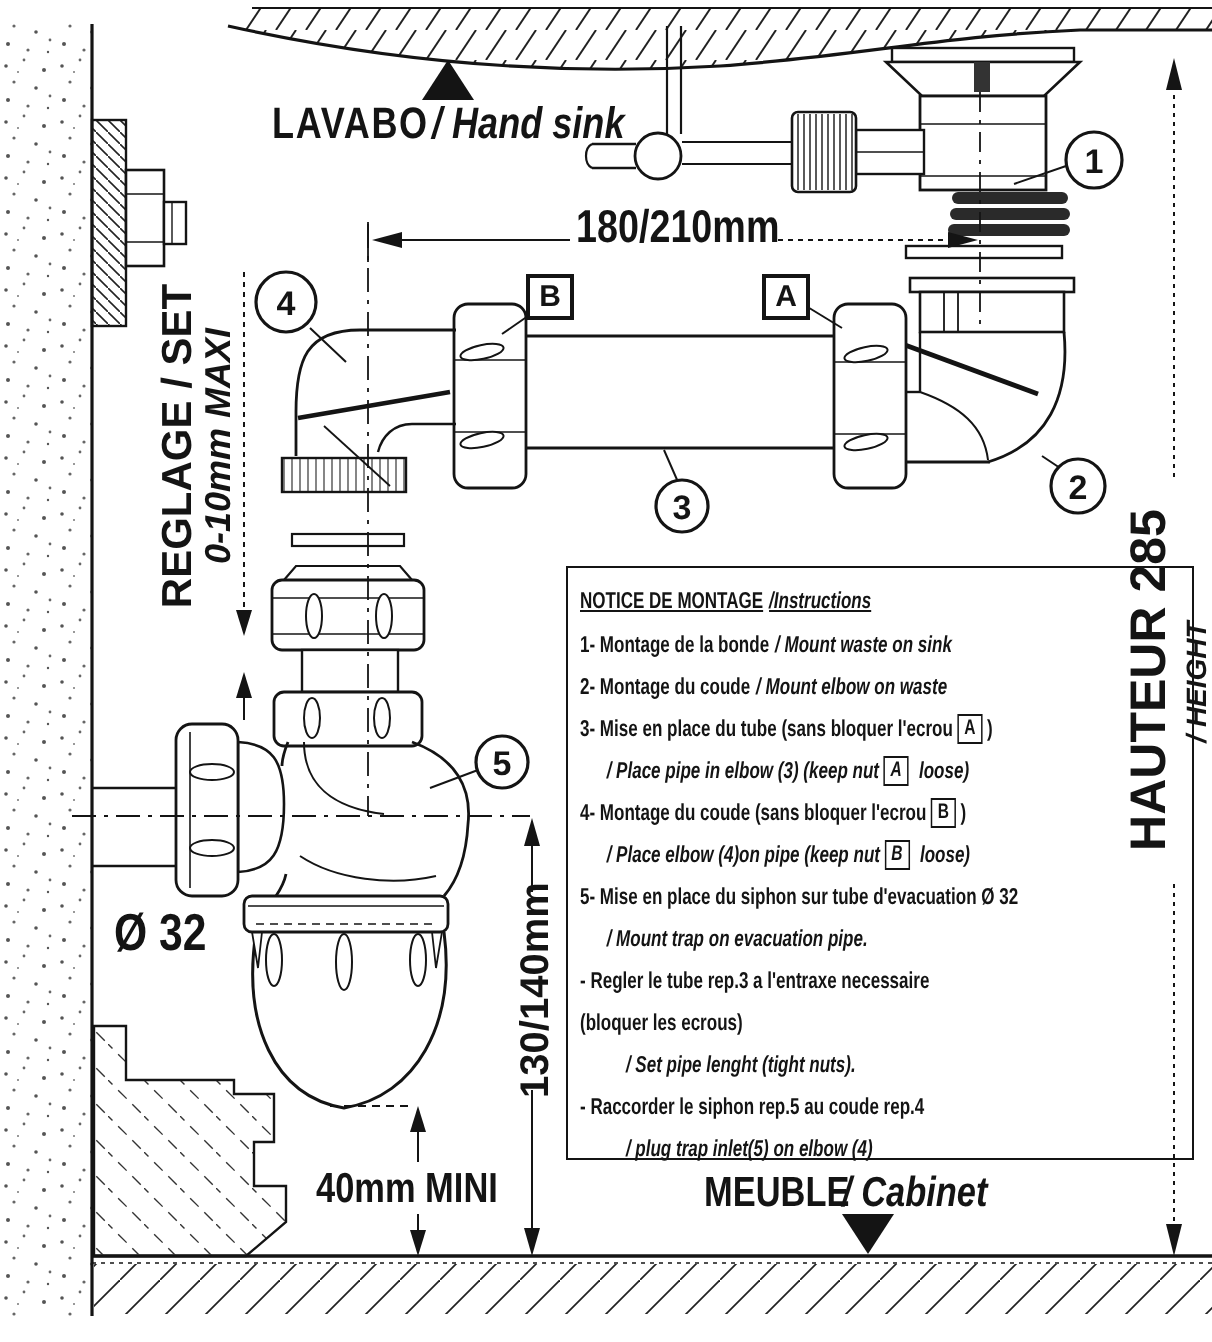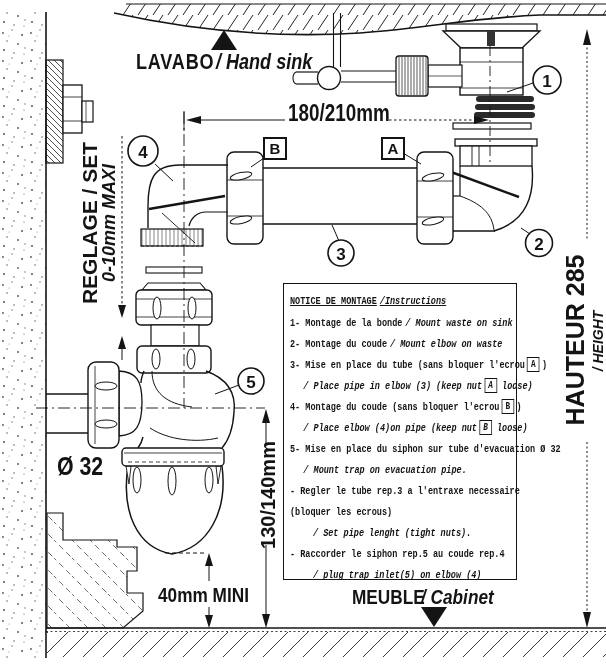--- a/index.html
+++ b/index.html
@@ -20,23 +20,23 @@
   .co {
     position:absolute; font-weight:bold; font-size:17px; color:#141414;
     transform:translate(-50%,-50%); line-height:1;
   }
   .nutbox-f {
     position:absolute; width:20px; height:19px; border:2px solid #141414;
     font-weight:bold; font-size:15px; line-height:19px; text-align:center;
     color:#141414; background:#fff;
   }
   .inst {
-    position:absolute; left:283px; top:283px; width:234px; height:297px;
+    position:absolute; left:283px; top:283px; width:314px; height:297px;
     border:1.6px solid #141414; box-sizing:border-box; padding:5px 0 0 6px;
-    font-size:11.5px; font-weight:bold; color:#141414;font-family:Liberation Mono, monospace;
+    font-size:11.5px; font-weight:bold; color:#141414;
   }
   .inst-row {
     white-space:nowrap; transform:scaleX(0.74); transform-origin:0 50%;
     height:21px; display:flex; align-items:center;
   }
   .inst-title { height:23px; }
   .inst-title span { text-decoration:underline; }
   .inst .en { font-style:italic; margin-left:4px; }
   .ind1 { padding-left:14px; }
   .ind2 { padding-left:27px; }

